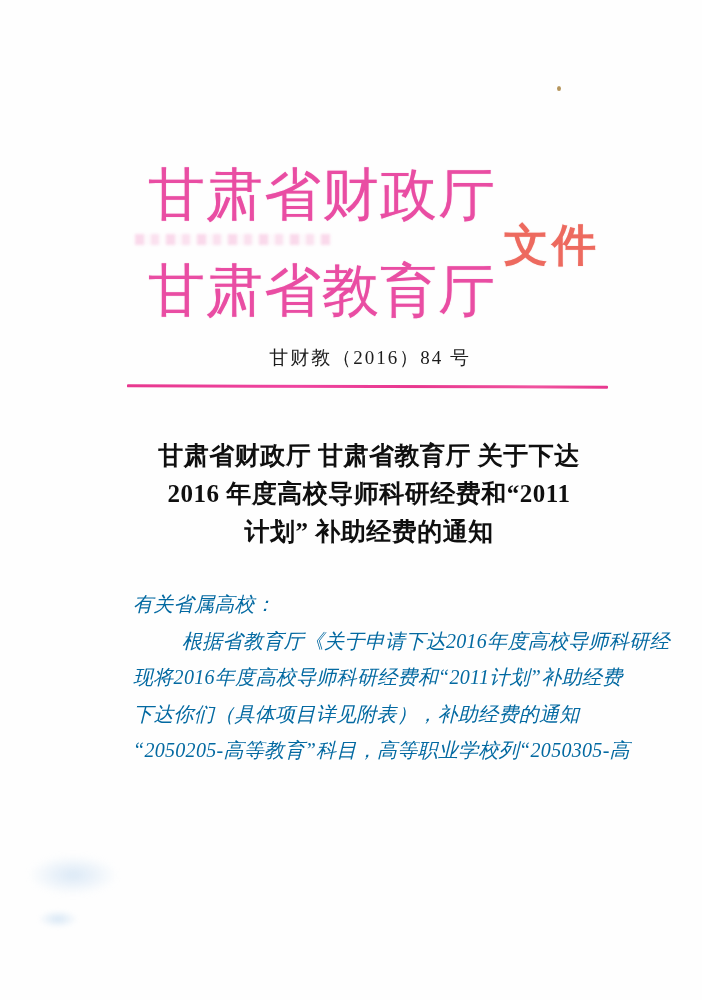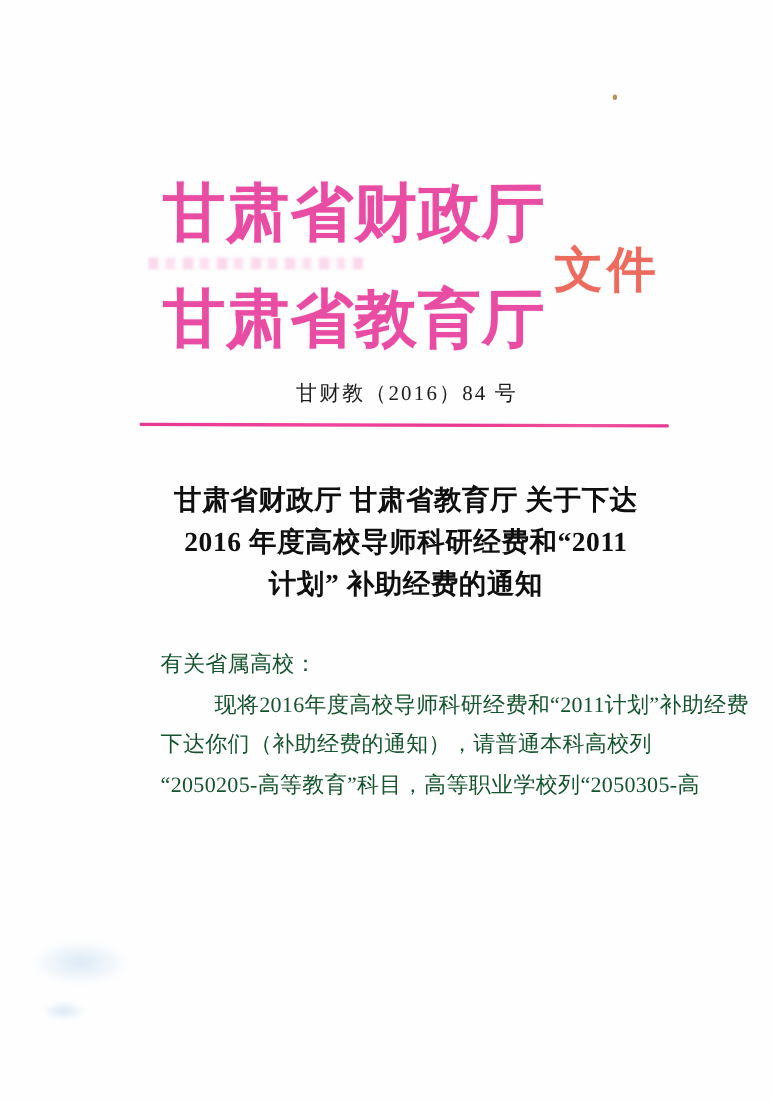--- a/index.html
+++ b/index.html
@@ -15,21 +15,21 @@
     overflow: hidden;
     font-family: "Liberation Serif", "DejaVu Serif", serif;
   }
 
   
   .agency {
     position: absolute;
     left: 148px;
     color: #e94da3;
     font-size: 57px;
-    font-weight: bold;
+    font-weight: normal;
     letter-spacing: 1px;
     line-height: 1;
     white-space: nowrap;
     text-shadow: 0 0 1px rgba(233, 77, 163, 0.55);
   }
   .agency.line1 { top: 166px; }
   .agency.line2 { top: 262px; }
   .doc-word {
     position: absolute;
     left: 504px;
@@ -125,27 +125,28 @@
     font-weight: bold;
     line-height: 38px;
     color: #0f0f0f;
     letter-spacing: 0.5px;
   }
   .doc-title .t-line { white-space: nowrap; }
 
   
   .doc-body {
     position: absolute;
-    left: 146px;
+    left: 133px;
     top: 586px;
     width: 466px;
     font-size: 20px;
     line-height: 36.6px;
-    color: #14532d;
+    color: #0369a1;
     letter-spacing: 0.3px;
+    font-style: italic;
   }
   .doc-body .b-line { white-space: nowrap; }
   .doc-body .b-line:nth-child(2) { text-indent: 49px; }
   .doc-body .b-line:nth-child(6) { margin-left: -8px; margin-top: 40px; }
 </style>
 </head>
 <body>
 
 <div class="page">
 
@@ -164,21 +165,22 @@
   <div class="red-rule"></div>
 
   <div class="doc-title">
     <div class="t-line">甘肃省财政厅 甘肃省教育厅 关于下达</div>
     <div class="t-line">2016 年度高校导师科研经费和“2011</div>
     <div class="t-line">计划” 补助经费的通知</div>
   </div>
 
   <div class="doc-body">
     <div class="b-line">有关省属高校：</div>
+    <div class="b-line">根据省教育厅《关于申请下达2016年度高校导师科研经</div>
     <div class="b-line">现将2016年度高校导师科研经费和“2011计划”补助经费</div>
-    <div class="b-line">下达你们（补助经费的通知），请普通本科高校列</div>
+    <div class="b-line">下达你们（具体项目详见附表），补助经费的通知</div>
     <div class="b-line">“2050205-高等教育”科目，高等职业学校列“2050305-高</div>
   </div>
 
   <div class="smudge-blue-1"></div>
   <div class="smudge-blue-2"></div>
 
 </div>
 
 </body></html>

